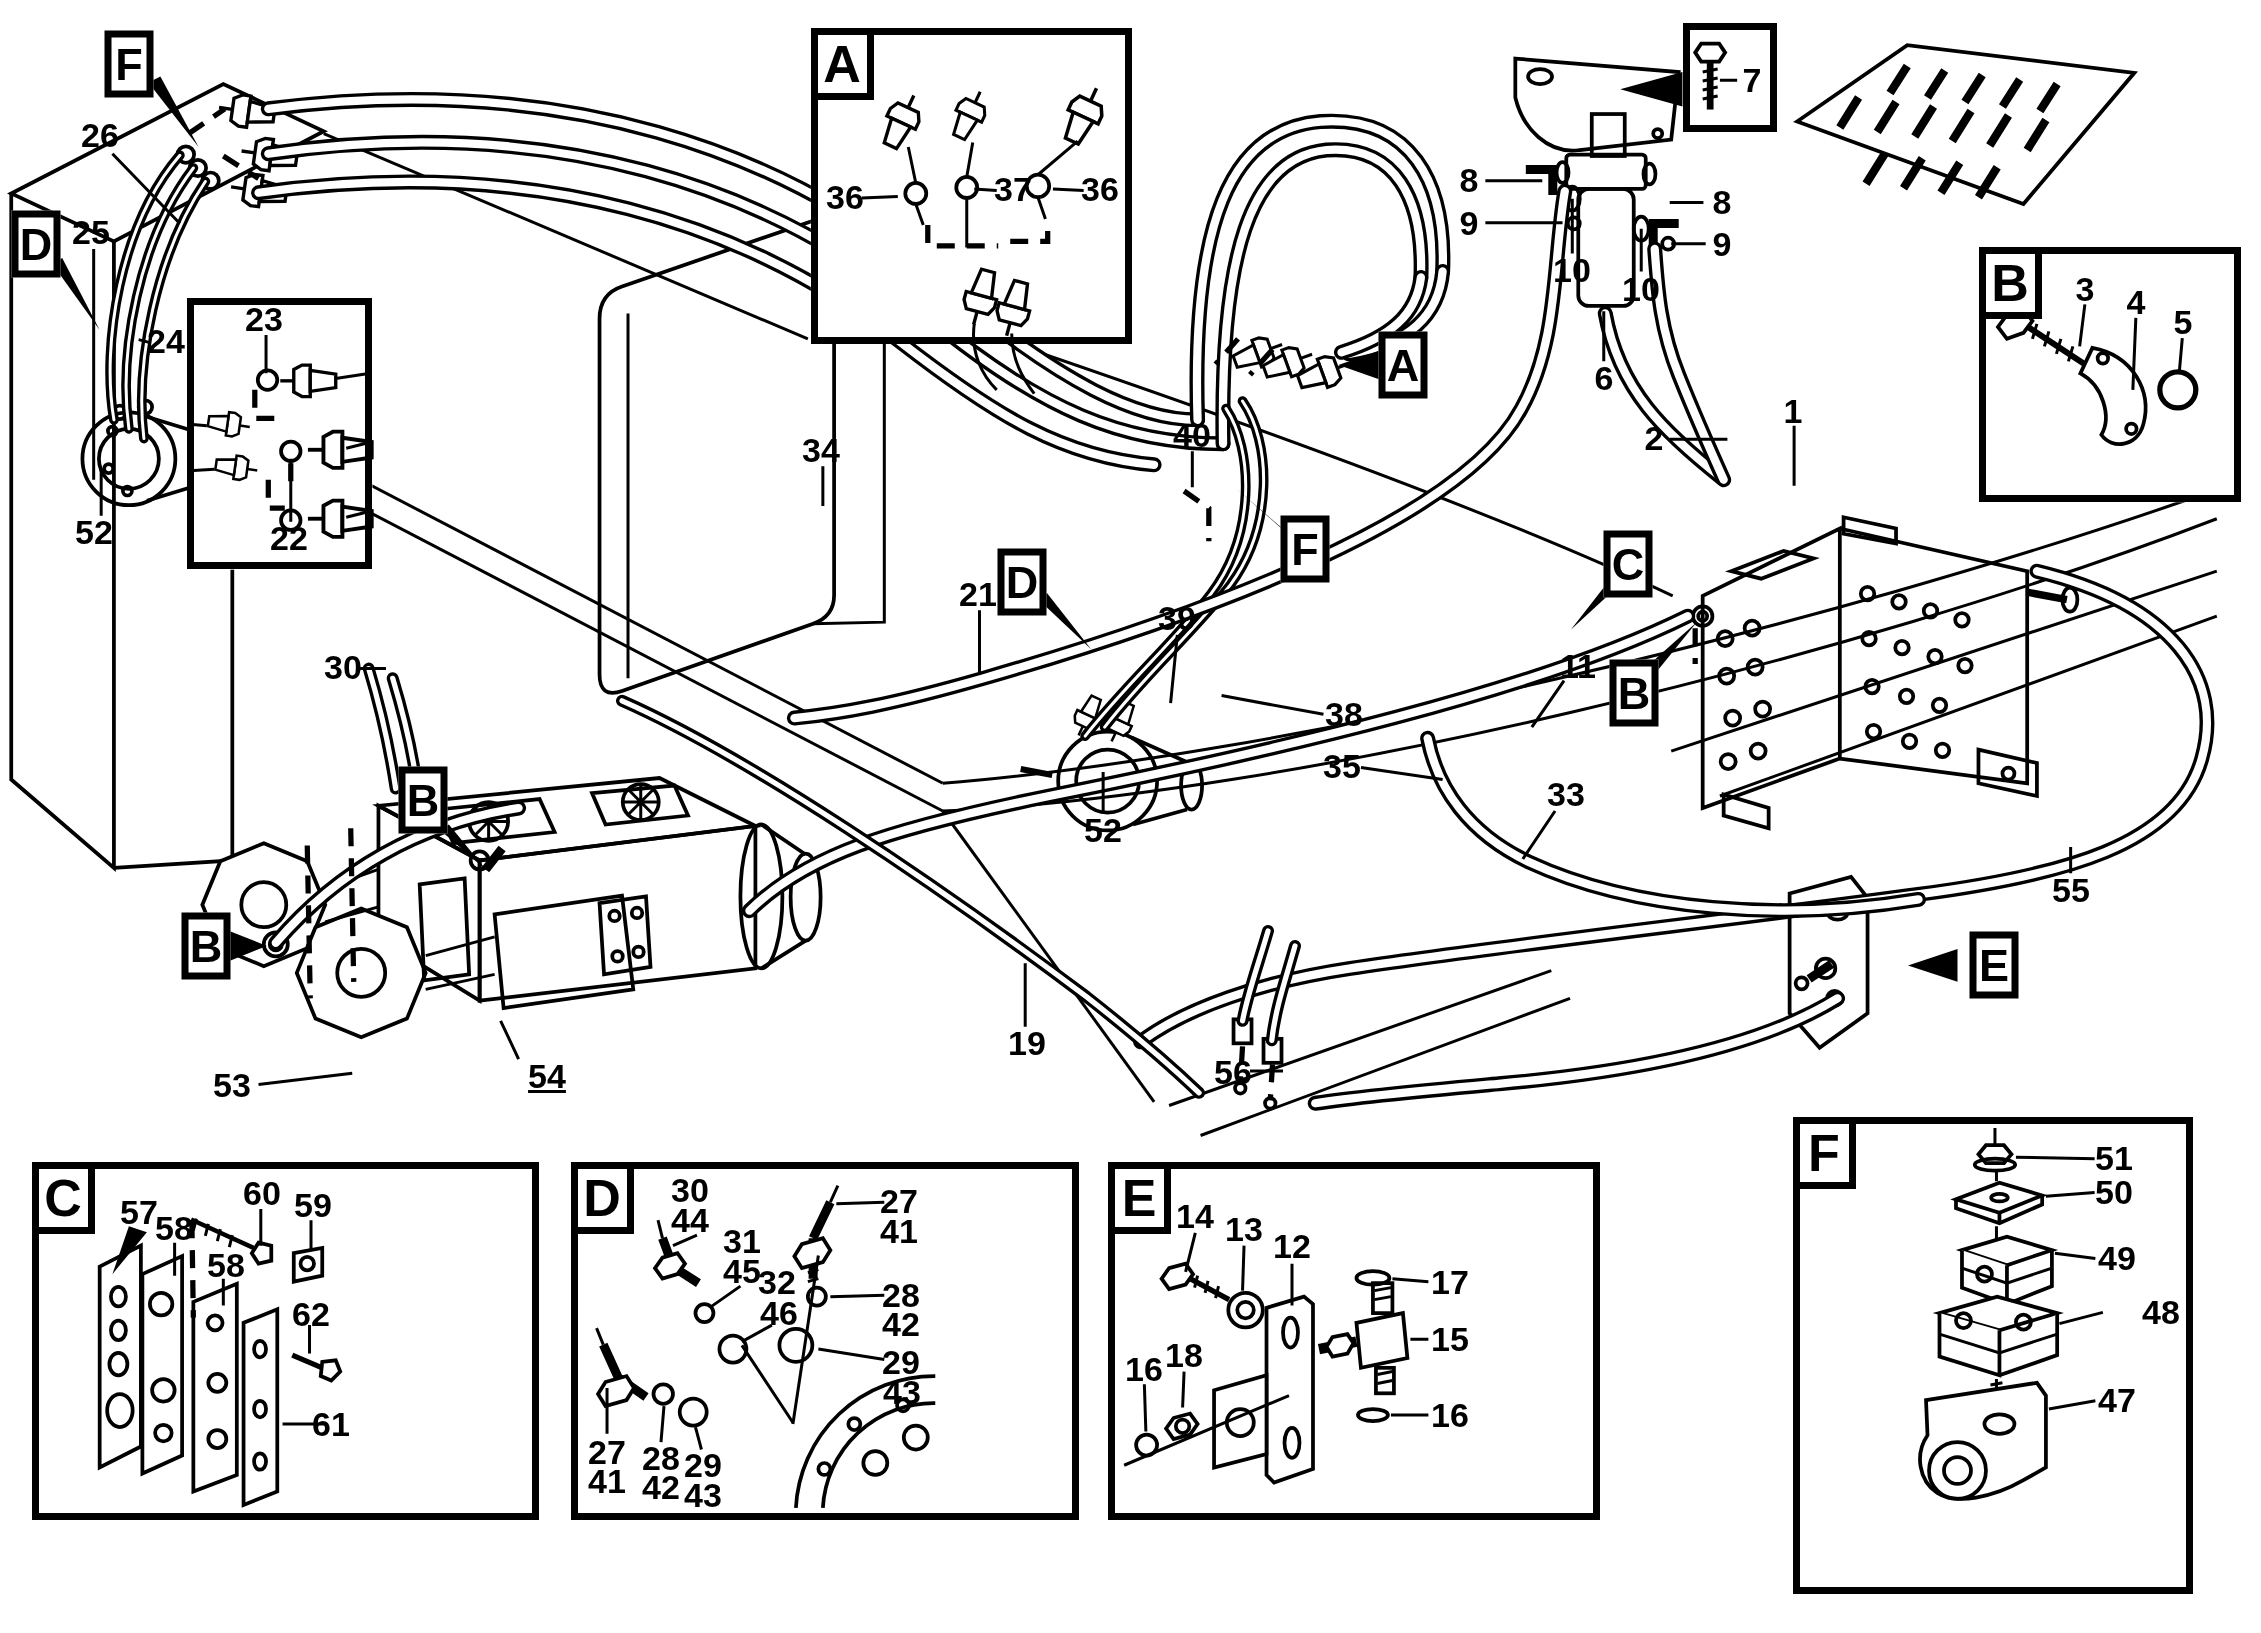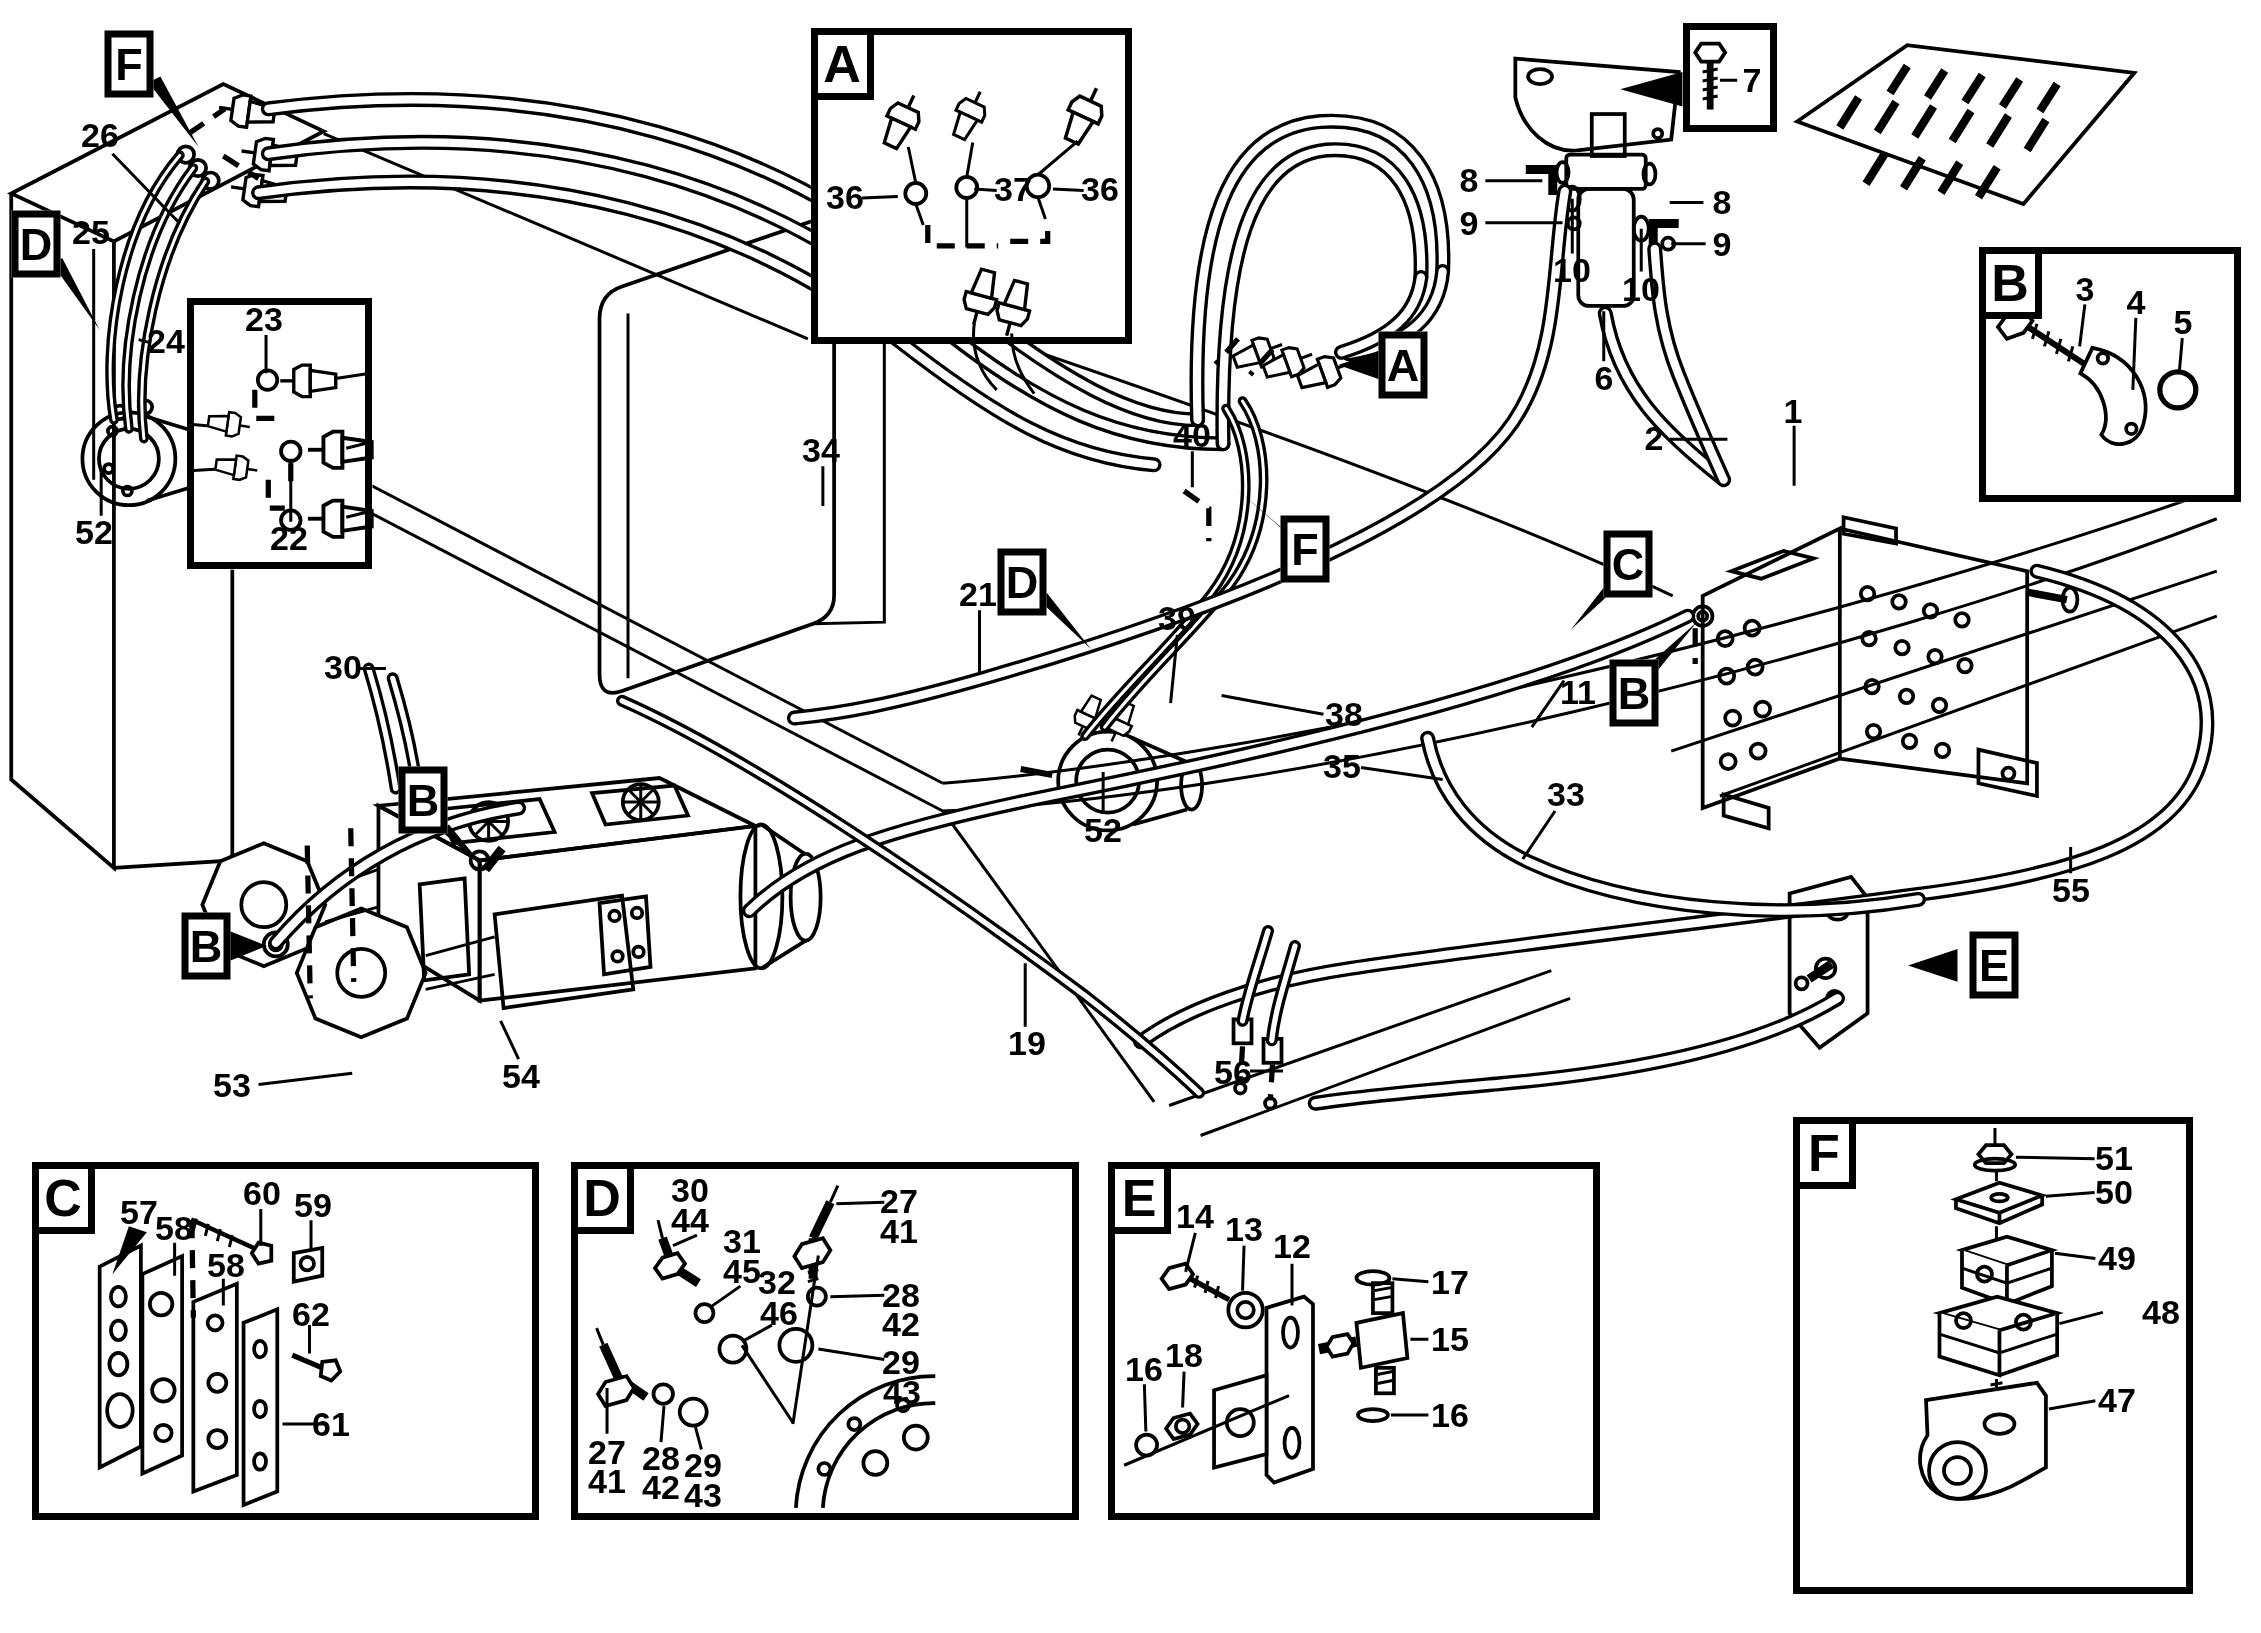--- a/index.html
+++ b/index.html
@@ -492,33 +492,33 @@
     <div class="plabel" style="left: 1572px; top: 270px;">10</div>
     <div class="plabel" style="left: 1604px; top: 378px;">6</div>
     <div class="plabel" style="left: 1641px; top: 289px;">10</div>
     <div class="plabel" style="left: 1722px; top: 202px;">8</div>
     <div class="plabel" style="left: 1722px; top: 244px;">9</div>
     <div class="plabel" style="left: 1654px; top: 438px;">2</div>
     <div class="plabel" style="left: 1793px; top: 411px;">1</div>
     <div class="plabel" style="left: 2085px; top: 289px;">3</div>
     <div class="plabel" style="left: 2136px; top: 302px;">4</div>
     <div class="plabel" style="left: 2183px; top: 322px;">5</div>
-    <div class="plabel" style="left: 1578px; top: 692px;">11</div>
+    <div class="plabel" style="left: 1578px; top: 666px;">11</div>
     <div class="plabel" style="left: 1566px; top: 794px;">33</div>
     <div class="plabel" style="left: 2071px; top: 890px;">55</div>
     <div class="plabel" style="left: 1192px; top: 435px;">40</div>
     <div class="plabel" style="left: 1177px; top: 618px;">39</div>
     <div class="plabel" style="left: 978px; top: 594px;">21</div>
     <div class="plabel" style="left: 1344px; top: 714px;">38</div>
     <div class="plabel" style="left: 1342px; top: 766px;">35</div>
     <div class="plabel" style="left: 1103px; top: 830px;">52</div>
     <div class="plabel" style="left: 1027px; top: 1043px;">19</div>
     <div class="plabel" style="left: 1233px; top: 1072px;">56</div>
     <div class="plabel" style="left: 232px; top: 1085px;">53</div>
-    <div class="plabel" style="left: 521px; top: 1076px;">54</div>
+    <div class="plabel" style="left: 547px; top: 1076px; text-decoration: underline;">54</div>
     <div class="plabel" style="left: 139px; top: 1212px;">57</div>
     <div class="plabel" style="left: 174px; top: 1228px;">58</div>
     <div class="plabel" style="left: 262px; top: 1193px;">60</div>
     <div class="plabel" style="left: 313px; top: 1205px;">59</div>
     <div class="plabel" style="left: 226px; top: 1265px;">58</div>
     <div class="plabel" style="left: 311px; top: 1314px;">62</div>
     <div class="plabel" style="left: 331px; top: 1424px;">61</div>
     <div class="plabel" style="left: 690px; top: 1190px;">30</div>
     <div class="plabel" style="left: 690px; top: 1220px;">44</div>
     <div class="plabel" style="left: 742px; top: 1241px;">31</div>

